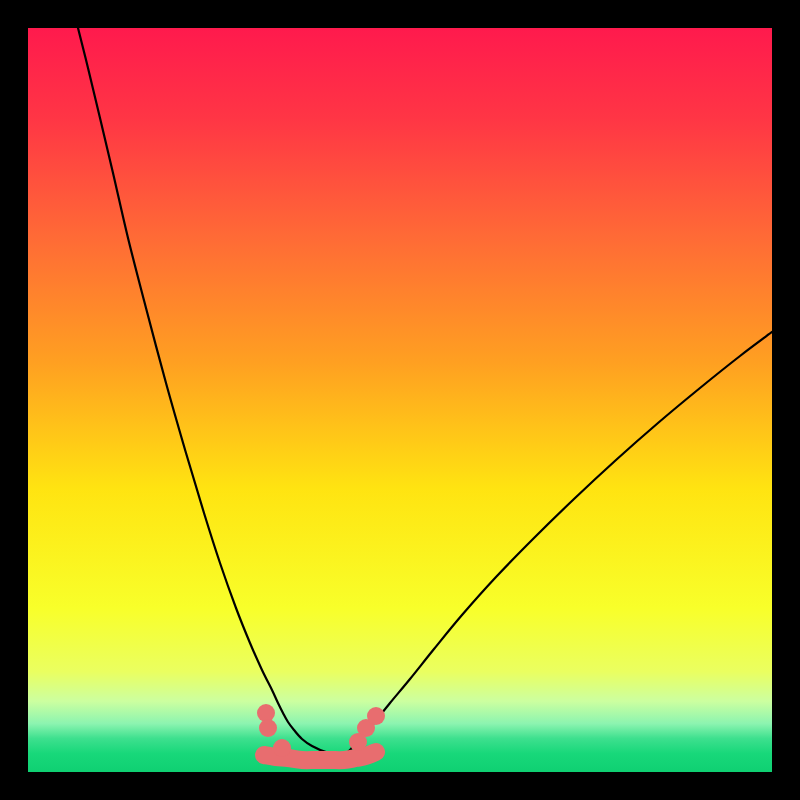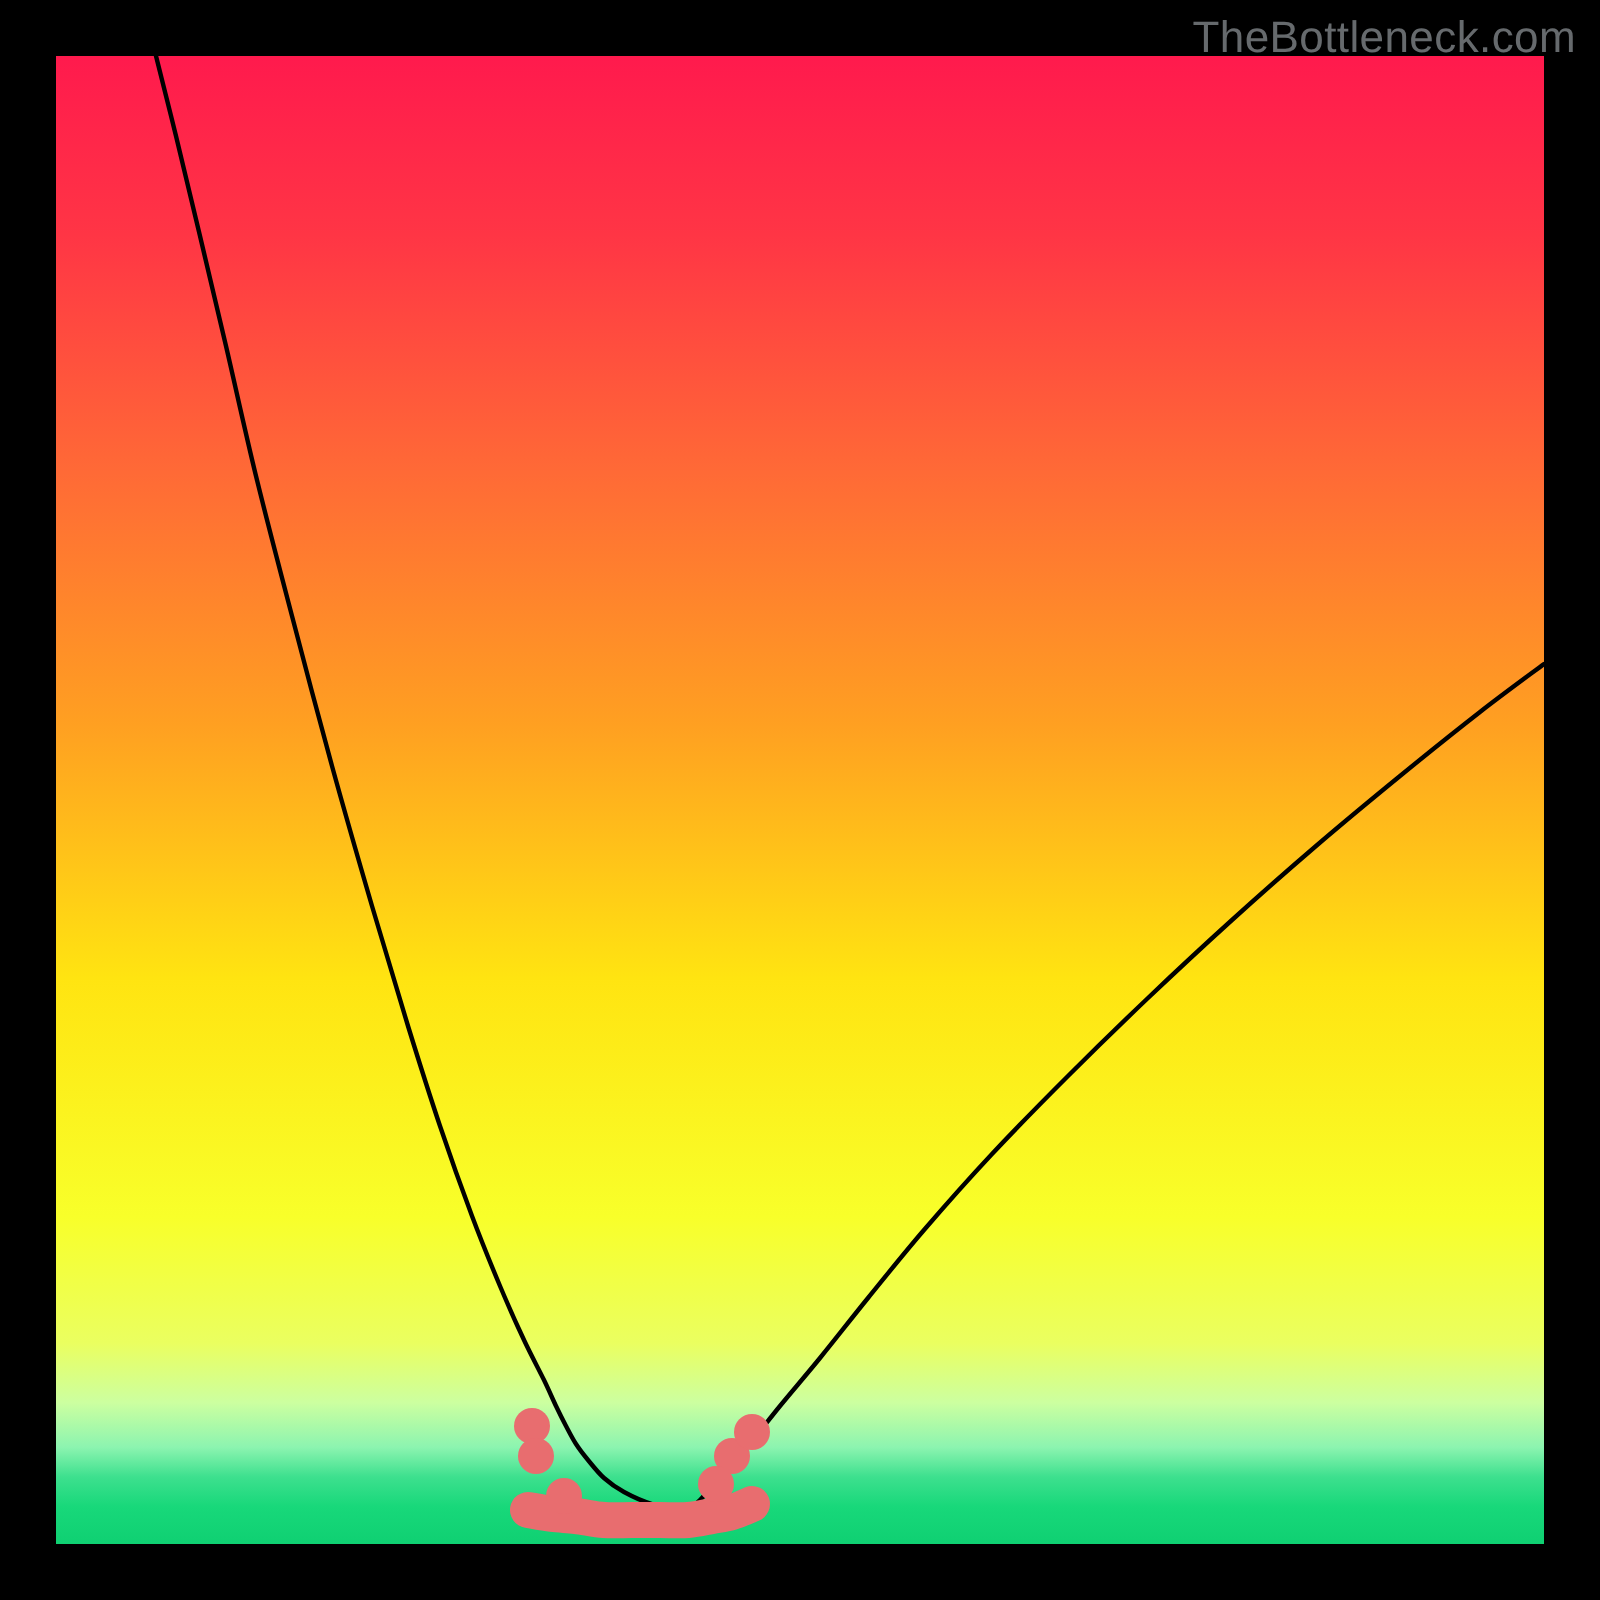--- a/index.html
+++ b/index.html
@@ -33,21 +33,20 @@
     letter-spacing: 0.2px;
     font-weight: 500;
     user-select: none;
   }
   svg { display: block; }
 </style>
 </head>
 <body>
 
 <div class="frame">
-  <div class="watermark">TheBottleneck.com</div>
 
   <div class="plot">
     <svg id="chart-svg" width="744" height="744" viewBox="0 0 744 744">
       <defs>
         <linearGradient id="bg-grad" x1="0" y1="0" x2="0" y2="1">
             <stop offset="0%" stop-color="#ff1a4d"></stop>
             <stop offset="12%" stop-color="#ff3545"></stop>
             <stop offset="28.000000000000004%" stop-color="#ff6a36"></stop>
             <stop offset="45%" stop-color="#ffa021"></stop>
             <stop offset="62%" stop-color="#ffe411"></stop>

